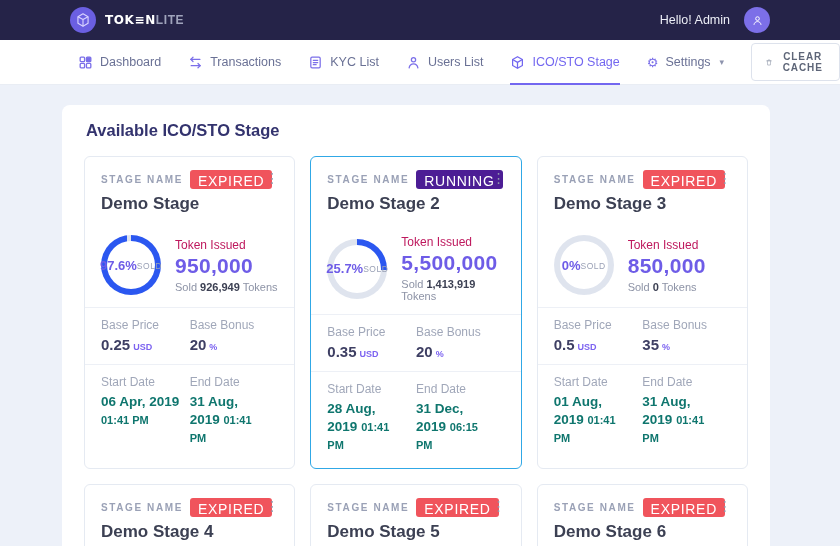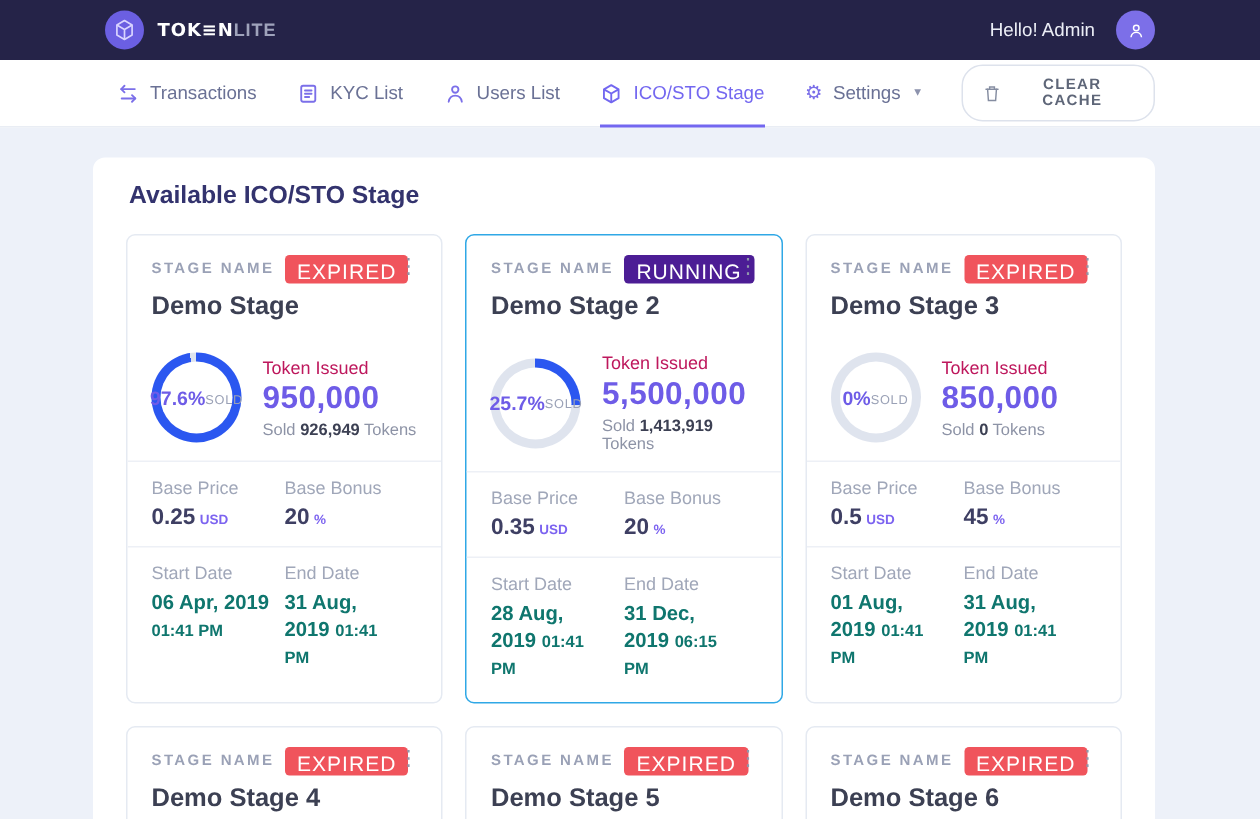--- a/index.html
+++ b/index.html
@@ -25,21 +25,21 @@
     padding: 0 70px 0 78px; gap: 27px; border-bottom: 1px solid #e9edf4; }
   .nav-item { display: flex; align-items: center; gap: 7px; height: 45px;
     color: #6a7195; font-size: 12.5px; font-weight: 500; cursor: pointer; white-space: nowrap; }
   .nav-item .nicon { color: #7b6fe9; display: flex; align-items: center; }
   .nav-item.active { color: #7367f0; box-shadow: inset 0 -2px 0 #7367f0; }
   .nav-item.active .nicon { color: #7367f0; }
   .uni { font-family: "DejaVu Sans", sans-serif; }
   .gear-glyph { font-size: 13px; line-height: 1; }
   .chev { font-size: 9px; color: #8d93ad; margin-left: 2px; }
   .clear-cache { margin-left: auto; display: flex; align-items: center; gap: 8px;
-    background: #fff; border: 1px solid #dde2ec; border-radius: 14px; padding: 7px 14px;
+    background: #fff; border: 1px solid #dde2ec; border-radius: 4px; padding: 7px 14px;
     color: #5e6678; font-size: 10px; font-weight: bold; letter-spacing: .9px; cursor: pointer;
     font-family: "Liberation Sans", sans-serif; }
   .clear-cache svg { color: #858da1; }
 
   
   .panel { margin: 20px 70px 0 62px; background: #fff; border-radius: 8px 8px 0 0;
     padding: 16px 22px 24px; min-height: 520px; }
   .page-title { font-size: 16.5px; font-weight: bold; color: #33336e; margin: 0 2px 16px; }
 
   .grid { display: grid; grid-template-columns: repeat(3, 1fr); gap: 15px; }
@@ -97,20 +97,31 @@
         <circle cx="12" cy="8.5" r="3.4"></circle>
         <path d="M5.5 20c.6-4 3.2-6 6.5-6s5.9 2 6.5 6"></path>
       </svg>
     </span>
   </div>
 </header>
 
 <nav class="nav-bar">
   <div class="nav-item">
     <span class="nicon">
+      <svg width="15" height="15" viewBox="0 0 24 24" fill="none" stroke="currentColor" stroke-width="2.1">
+        <rect x="3.5" y="3.5" width="7" height="7" rx="1.4"></rect>
+        <rect x="13.5" y="3.5" width="7" height="7" rx="1.4" fill="currentColor"></rect>
+        <rect x="3.5" y="13.5" width="7" height="7" rx="1.4"></rect>
+        <rect x="13.5" y="13.5" width="7" height="7" rx="1.4"></rect>
+      </svg>
+    </span>
+    <span>Dashboard</span>
+  </div>
+  <div class="nav-item">
+    <span class="nicon">
       <svg width="15" height="15" viewBox="0 0 24 24" fill="none" stroke="currentColor" stroke-width="2" stroke-linecap="round" stroke-linejoin="round">
         <path d="M8 3.5L4.5 7L8 10.5"></path>
           <path d="M4.5 7H19"></path>
         <path d="M16 13.5L19.5 17L16 20.5"></path>
           <path d="M19.5 17H5"></path>
       </svg>
     </span>
     <span>Transactions</span>
   </div>
   <div class="nav-item">
@@ -268,21 +279,21 @@
         <div class="ti-sold"><span>Sold</span> <b>0</b> <span>Tokens</span></div>
       </div>
     </div>
     <div class="row-sec">
       <div class="col">
         <div class="col-label">Base Price</div>
         <div class="col-value"><span>0.5</span><span class="unit">USD</span></div>
       </div>
       <div class="col">
         <div class="col-label">Base Bonus</div>
-        <div class="col-value"><span>45</span><span class="unit">%</span></div>
+        <div class="col-value"><span>35</span><span class="unit">%</span></div>
       </div>
     </div>
     <div class="row-sec dates">
       <div class="col">
         <div class="col-label">Start Date</div>
         <div class="date-value"><span>01 Aug, 2019</span> <span class="time">01:41 PM</span></div>
       </div>
       <div class="col">
         <div class="col-label">End Date</div>
         <div class="date-value"><span>31 Aug, 2019</span> <span class="time">01:41 PM</span></div>

